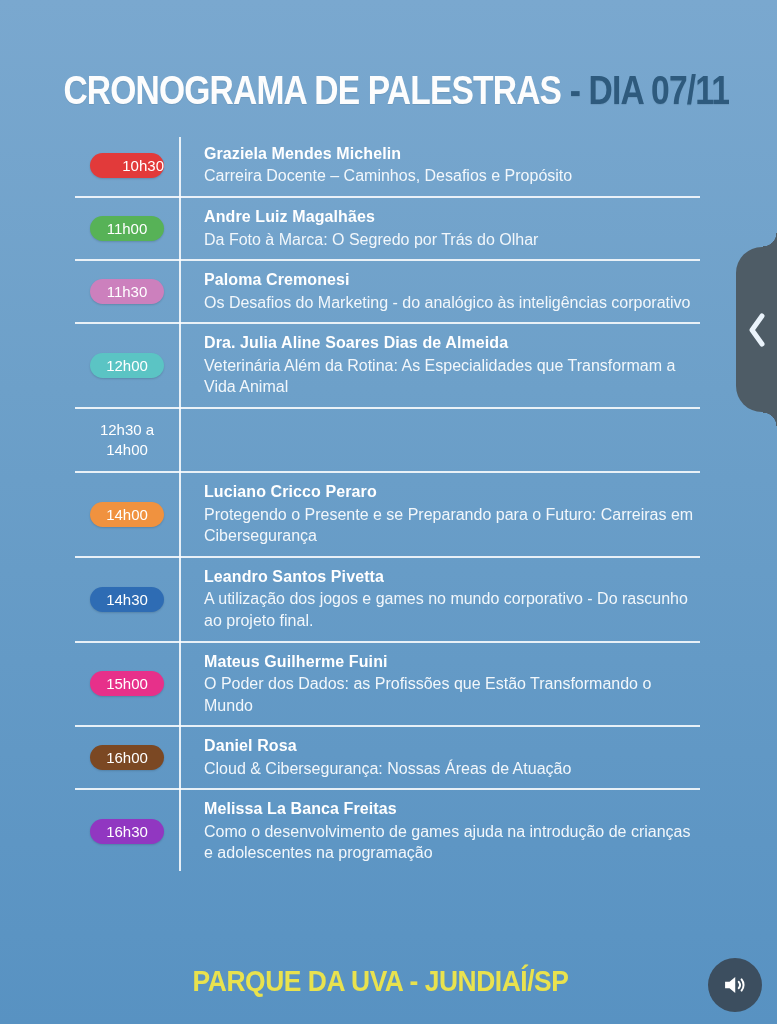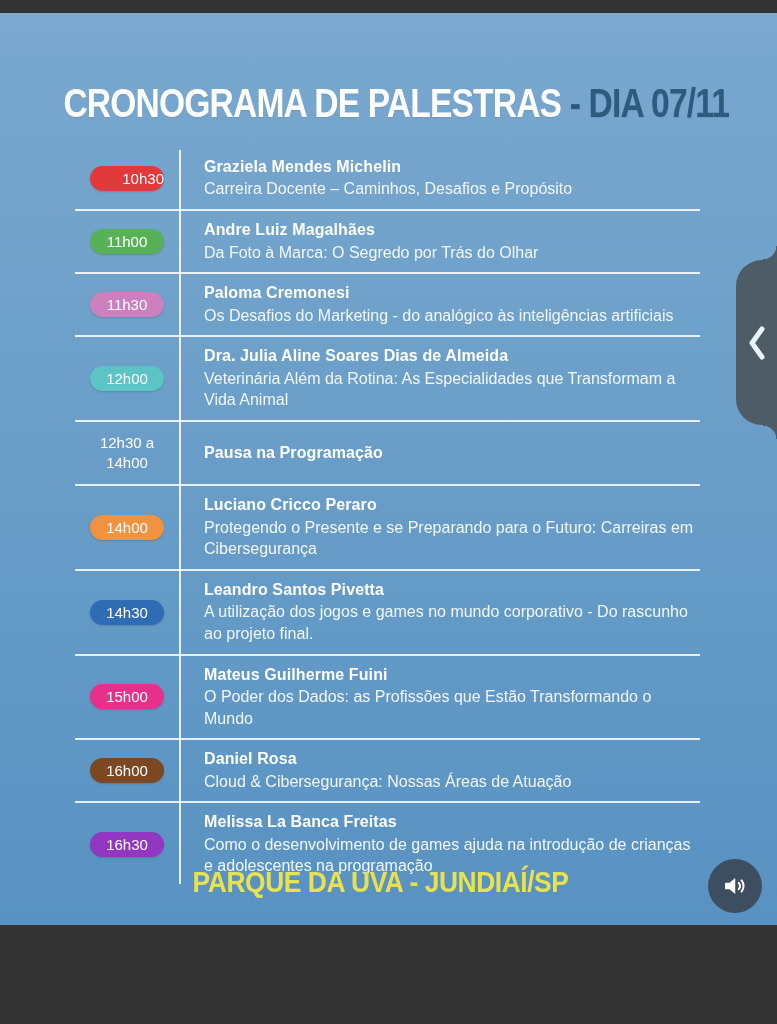--- a/index.html
+++ b/index.html
@@ -2,22 +2,22 @@
 <html><head>
 <meta charset="utf-8">
 <style>
   html,body{margin:0;padding:0;}
   body{
     font-family:"Liberation Sans", sans-serif;
     background:#333;
   }
   .poster{
     position:relative;
-    width:777px;height:912px;
-    margin:13px auto;
+    width:777px;height:1024px;
+    margin:0 auto;
     overflow:hidden;
     background:linear-gradient(180deg,#7aa8cf 0%,#6da0c9 38%,#5892c2 100%);
   }
   
   .title{
     margin-top:68px;
     text-align:center;
     white-space:nowrap;
   }
   .title-inner{
@@ -177,39 +177,35 @@
         <div class="speaker-name">Andre Luiz Magalhães</div>
         <div class="talk-title">Da Foto à Marca: O Segredo por Trás do Olhar</div>
       </div>
     </div>
       <div class="row">
       <div class="time-cell">
         <div class="time-badge" style="background: rgb(204, 128, 189);">11h30</div>
       </div>
       <div class="content-cell">
         <div class="speaker-name">Paloma Cremonesi</div>
-        <div class="talk-title">Os Desafios do Marketing - do analógico às inteligências artificiais</div>
+        <div class="talk-title">Os Desafios do Marketing - do analógico às inteligências corporativo</div>
       </div>
     </div>
       <div class="row">
       <div class="time-cell">
         <div class="time-badge" style="background: rgb(91, 196, 196);">12h00</div>
       </div>
       <div class="content-cell">
         <div class="speaker-name">Dra. Julia Aline Soares Dias de Almeida</div>
         <div class="talk-title">Veterinária Além da Rotina: As Especialidades que Transformam a Vida Animal</div>
       </div>
     </div>
       <div class="row">
       <div class="time-cell">
         <div class="time-badge plain">12h30 a<br>14h00</div>
-      </div>
-      <div class="content-cell">
-        <div class="speaker-name">Pausa na Programação</div>
-
       </div>
     </div>
       <div class="row">
       <div class="time-cell">
         <div class="time-badge" style="background: rgb(240, 146, 63);">14h00</div>
       </div>
       <div class="content-cell">
         <div class="speaker-name">Luciano Cricco Peraro</div>
         <div class="talk-title">Protegendo o Presente e se Preparando para o Futuro: Carreiras em Cibersegurança</div>
       </div>

